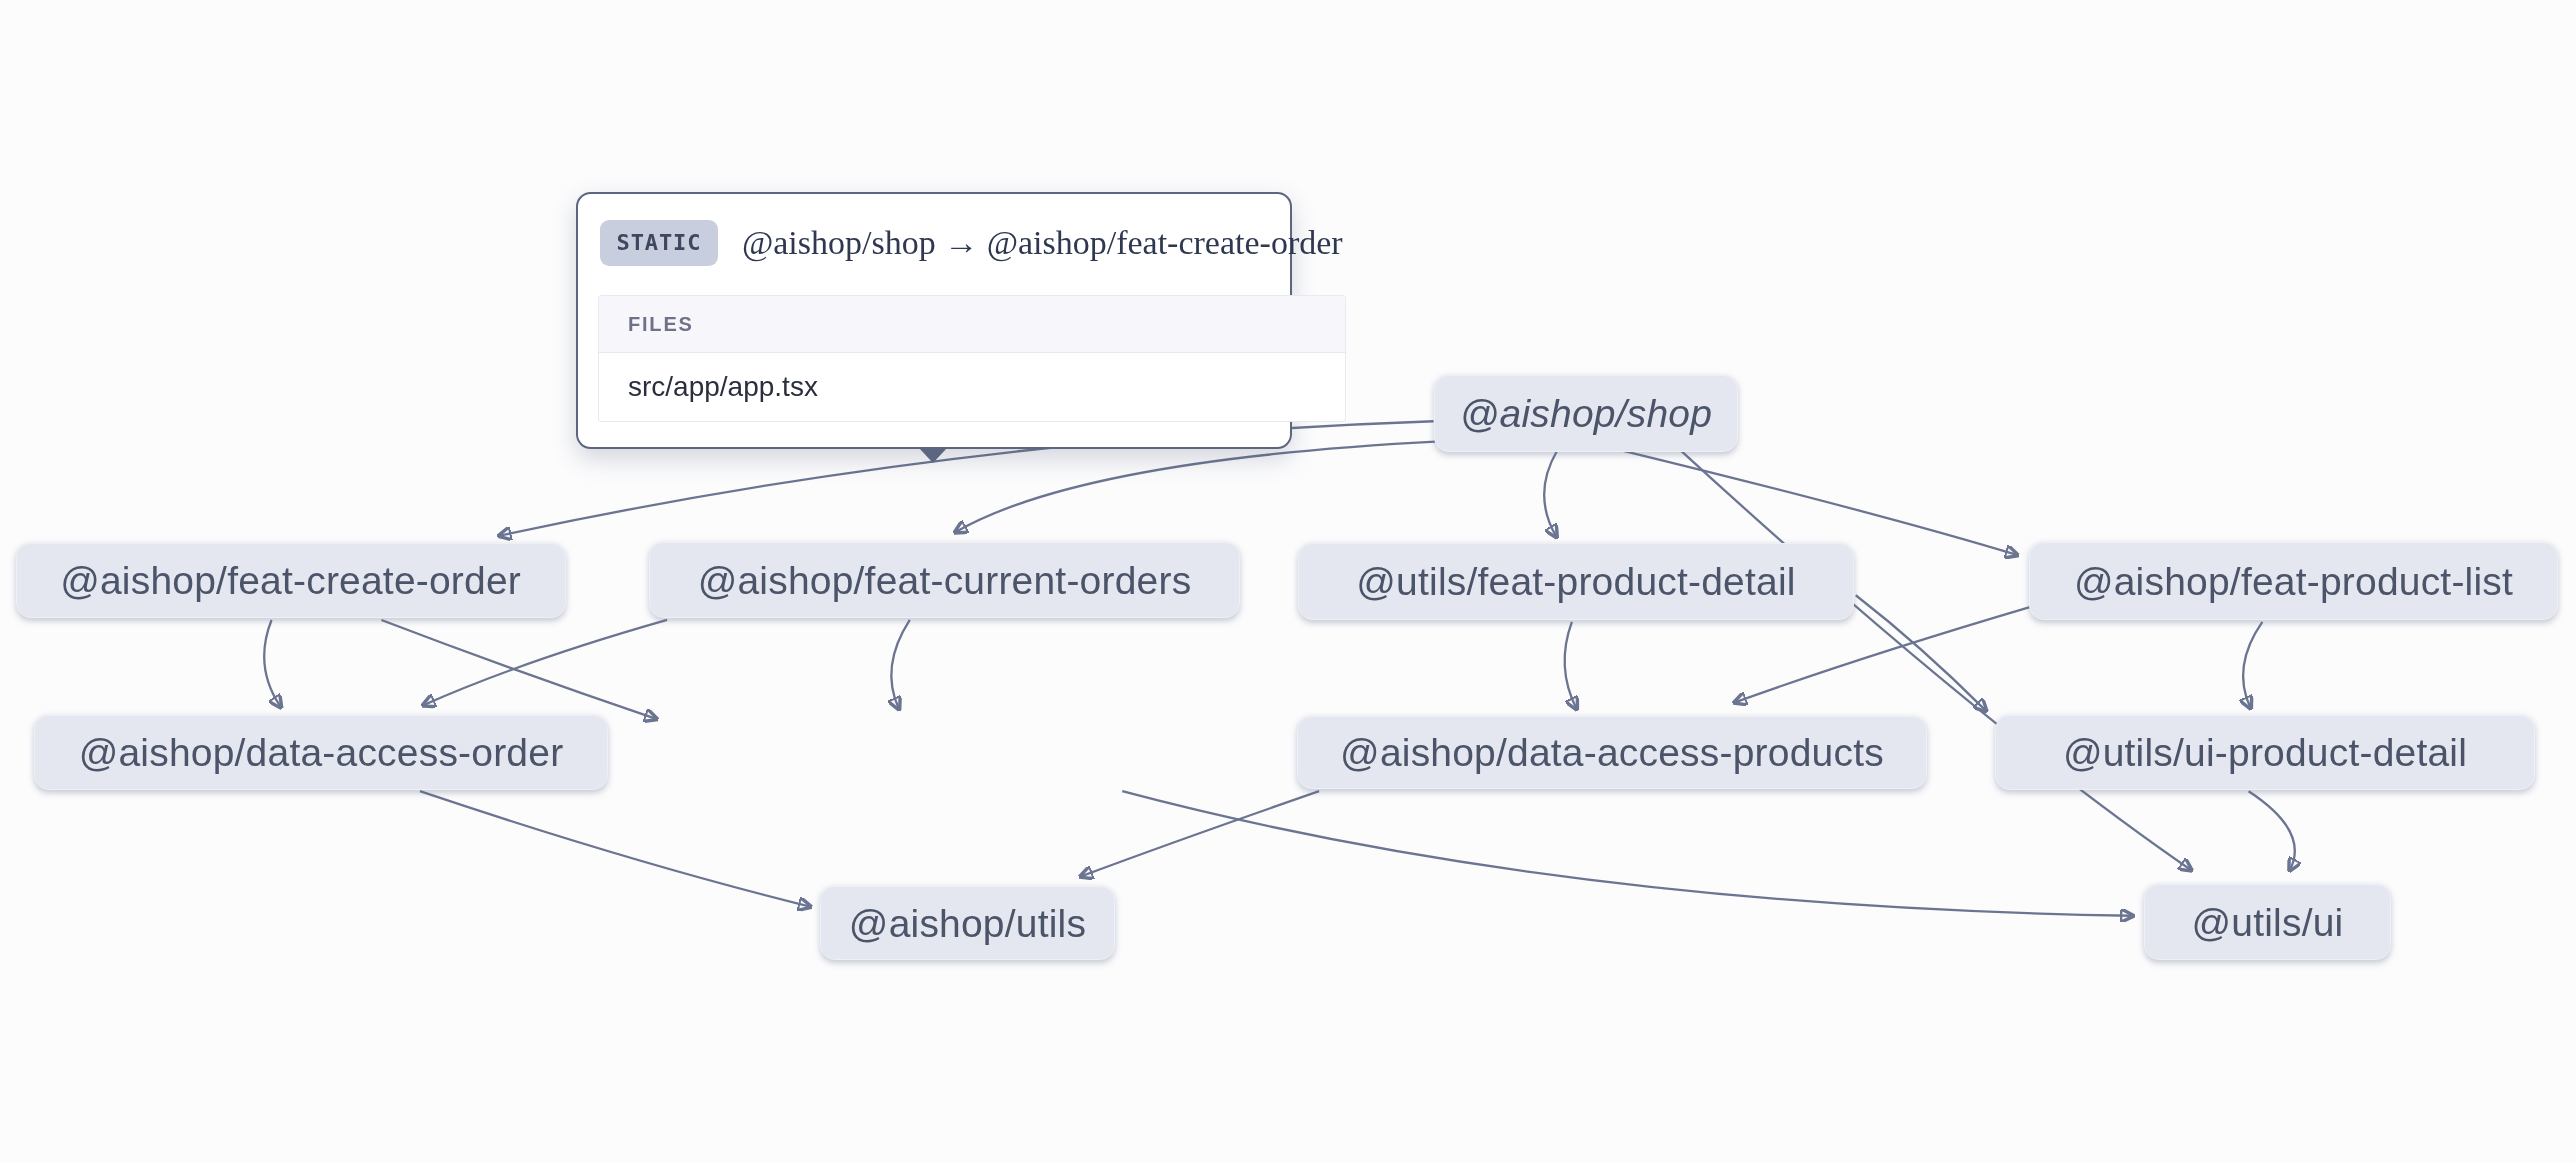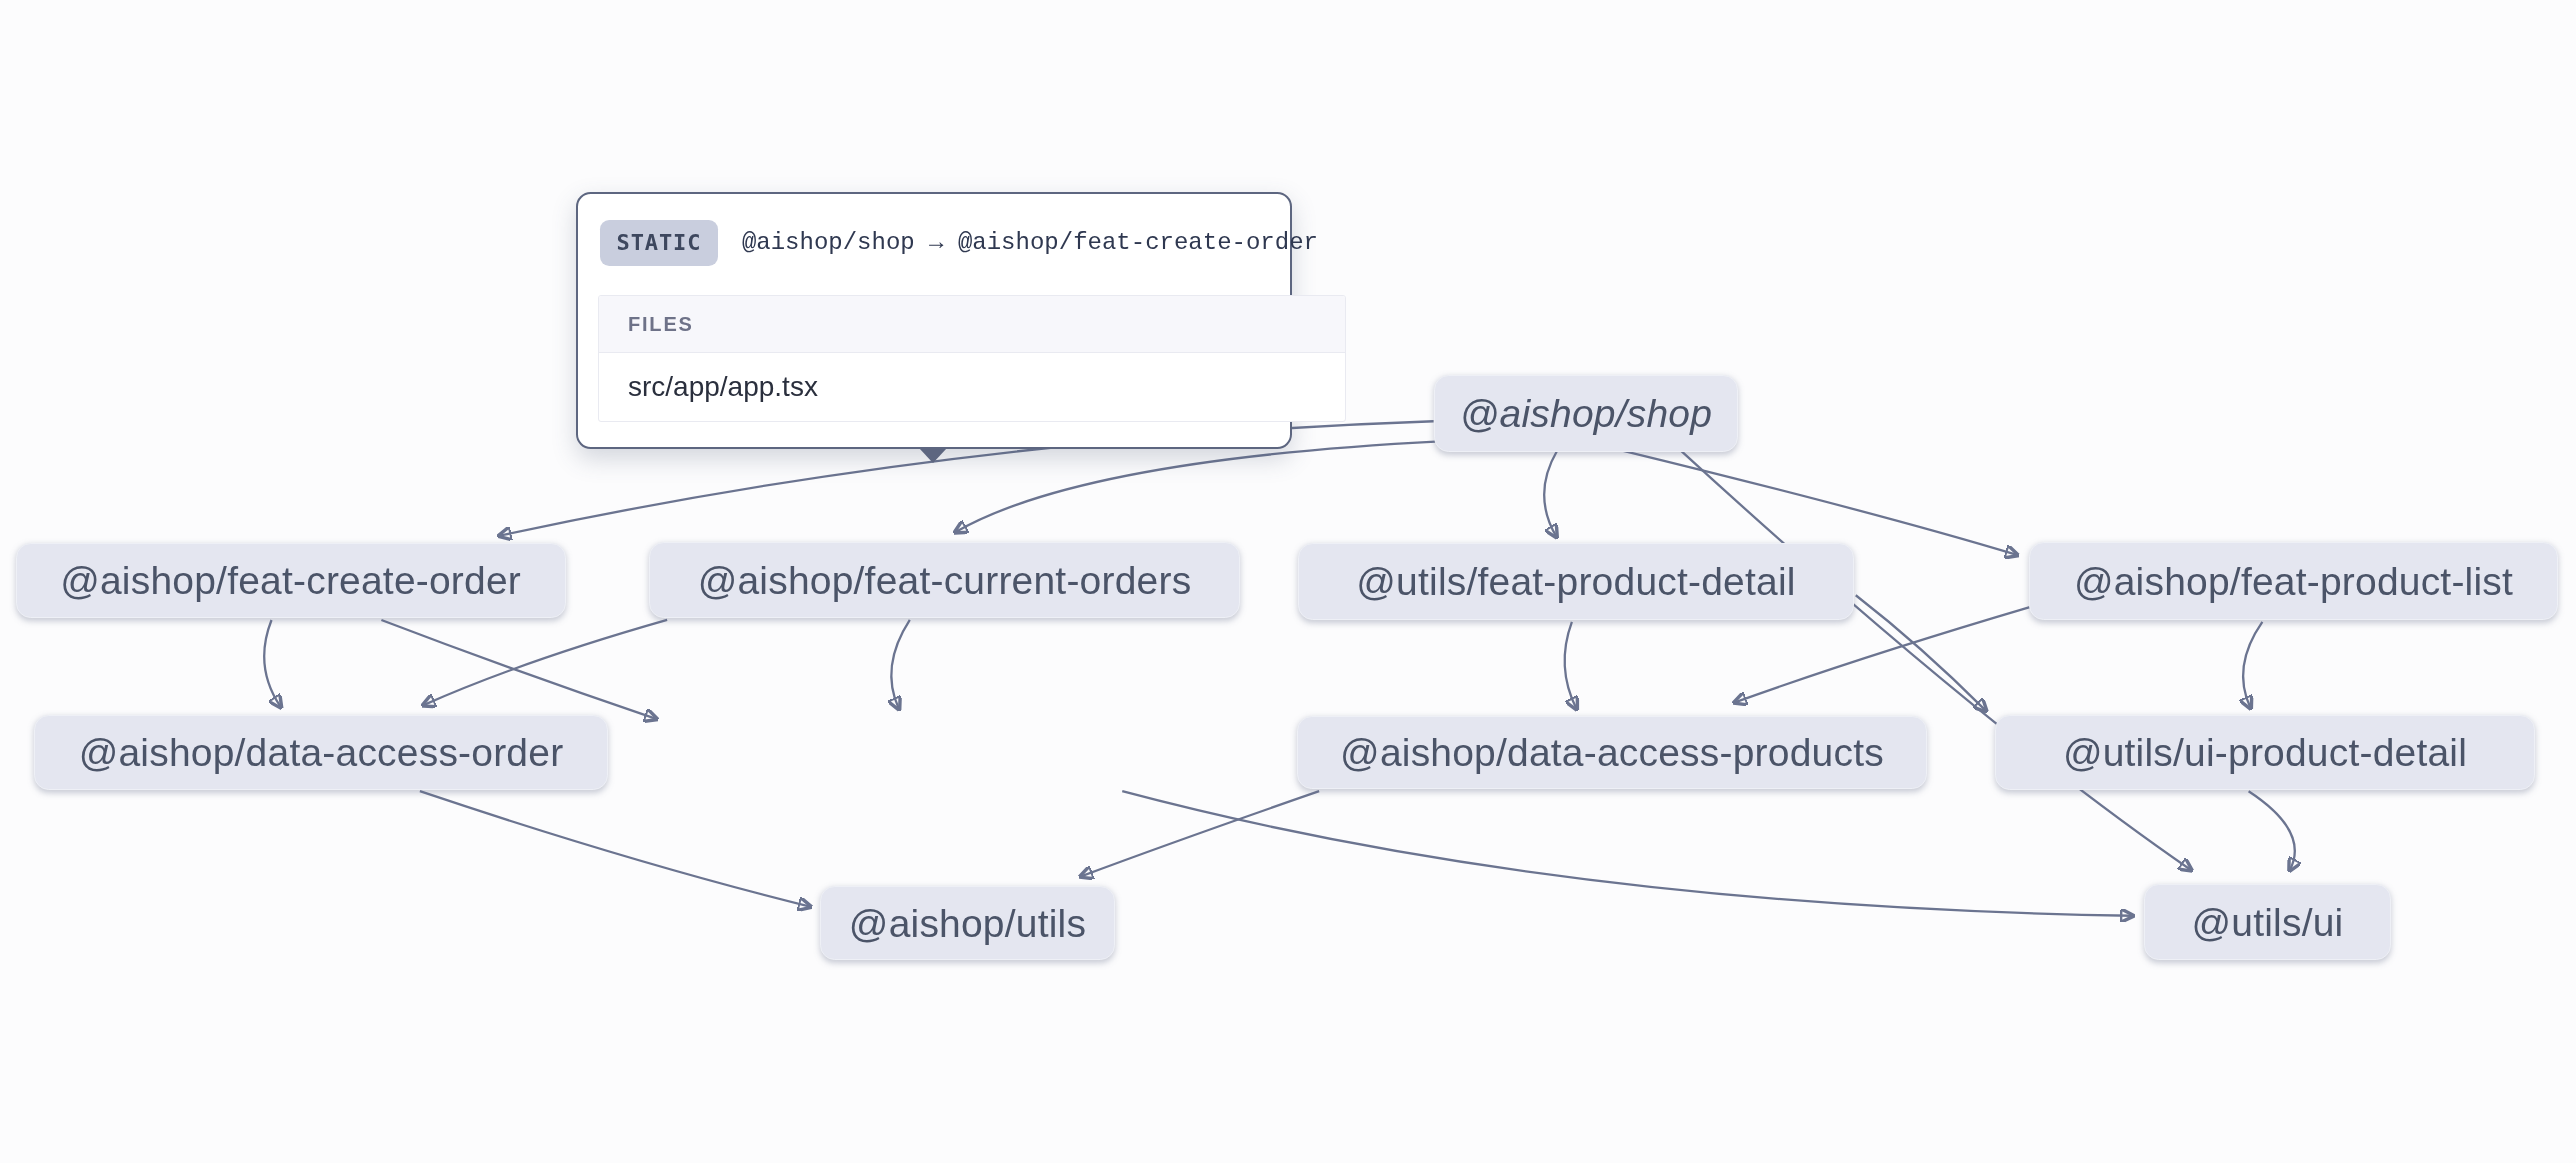--- a/index.html
+++ b/index.html
@@ -41,22 +41,22 @@
     display:flex;align-items:center;gap:24px;
     padding:26px 22px 0 22px;
   }
   .badge{
     background:var(--badge_bg);color:var(--badge_text);
     font-family:"DejaVu Sans Mono",monospace;font-weight:bold;
     font-size:22px;letter-spacing:0.9px;
     padding:12px 16.5px;border-radius:9.2px;line-height:1;
   }
   .tooltip-title{
-    font-family:Liberation Mono, monospace;
-    font-size:24px;color:#2f3850;line-height:1;white-space:nowrap;
+    font-family:Liberation Serif, serif;
+    font-size:34px;color:#2f3850;line-height:1;white-space:nowrap;
   }
   .files-panel{
     position:absolute;left:20px;top:101px;width:748px;height:127px;
     box-sizing:border-box;
     border:1.8px solid var(--panel_border);border-radius:3px;
     overflow:hidden;background:#ffffff;
   }
   .files-header{
     height:57px;box-sizing:border-box;
     background:var(--files_header_bg);

